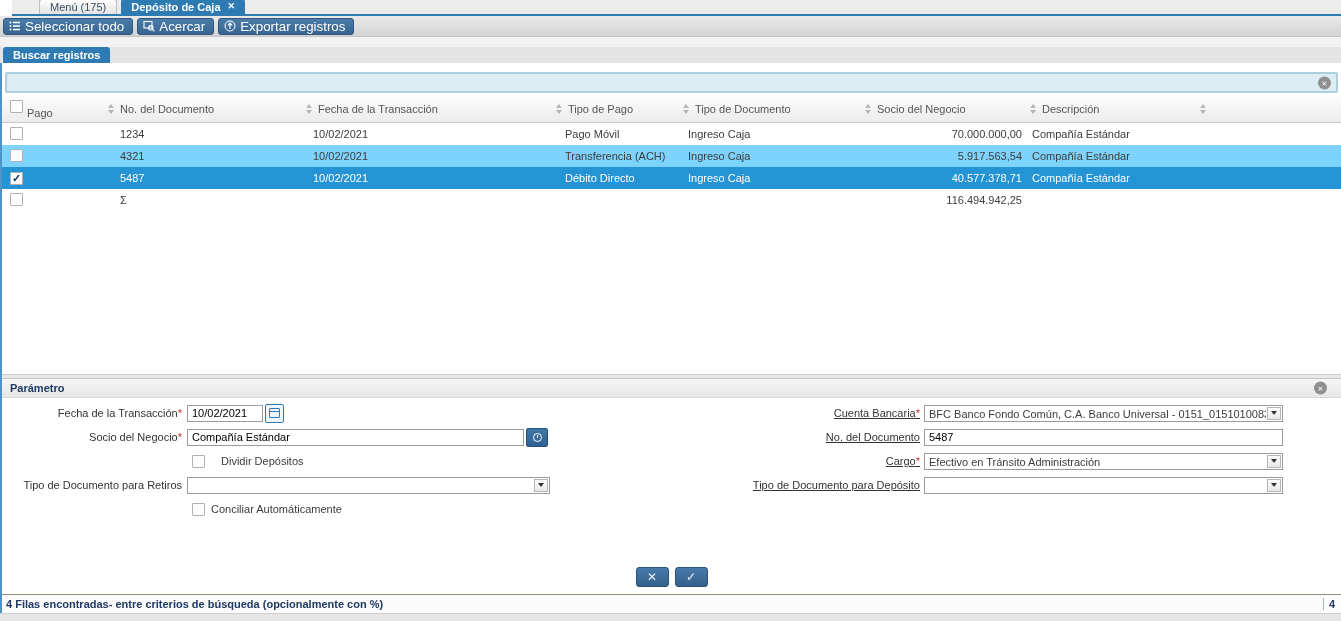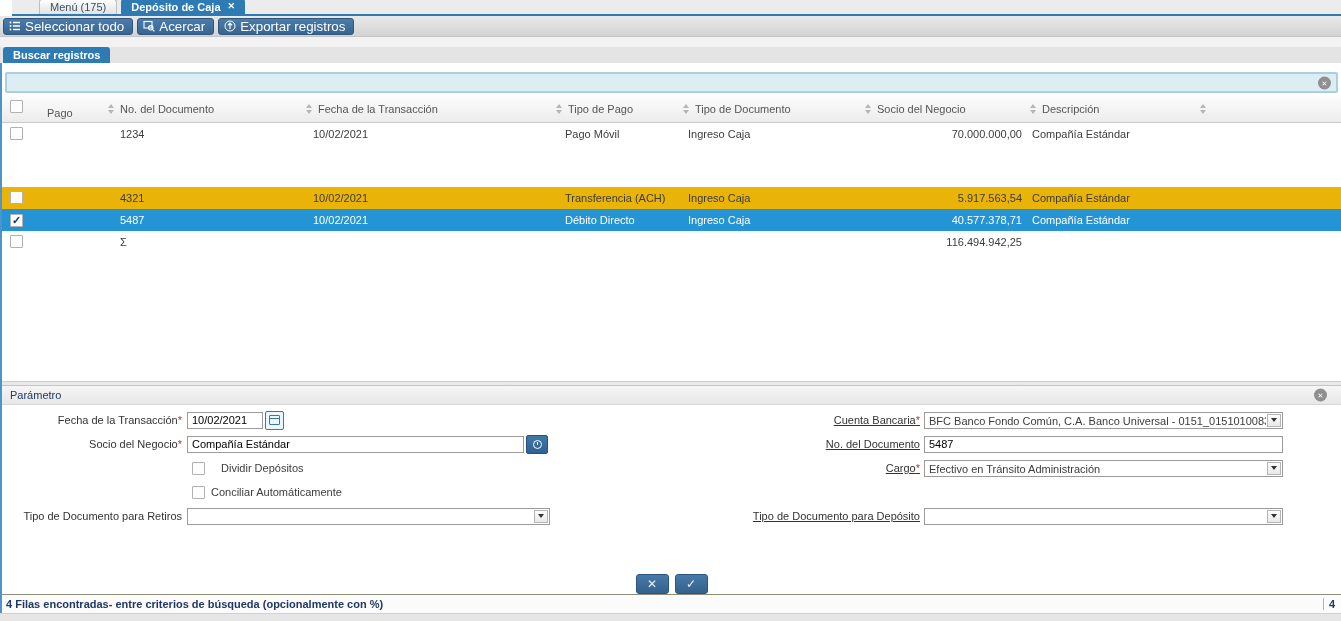--- a/index.html
+++ b/index.html
@@ -37,44 +37,44 @@
   .grid { width:1339px; }
   .grow { display:grid; grid-template-columns:103px 198px 250px 127px 182px 165px 170px 123px 21px; }
   .ghead { height:27px; background:linear-gradient(#fcfcfc,#ececec); border-bottom:1px solid #c9c9c9; color:#555; }
   .ghead .hcell { display:flex; align-items:center; padding-left:3px; white-space:nowrap; overflow:hidden; }
   .sorticon { display:inline-flex; flex-direction:column; gap:2px; margin-right:6px; }
   .sorticon i { width:0; height:0; border-left:3px solid transparent; border-right:3px solid transparent; display:block; }
   .sorticon .u { border-bottom:4px solid #b5b5b5; }
   .sorticon .d { border-top:4px solid #b5b5b5; }
   .hc-pago { position:relative; }
   .hc-pago .cb { position:absolute; top:4px; left:8px; }
-  .hc-pago .plabel { position:absolute; bottom:3px; left:25px;margin-left:20px; }
+  .hc-pago .plabel { position:absolute; bottom:3px; left:25px; }
   .cb { width:13px; height:13px; background:#fdfdfd; border:1px solid #b2b2b2; border-radius:1px; display:inline-flex; align-items:center; justify-content:center; }
   .cb .mark { color:#16365c; font-size:11px; font-weight:bold; line-height:11px; }
 
   .grow.r { height:22px; align-items:center; }
   .grow.r .cell { white-space:nowrap; overflow:hidden; }
-  .grow.r.alt { background:#eab308;margin-top:42px; }
+  .grow.r.alt { background:#7dd3fc; }
   .grow.r.sel { background:#2494d4; color:#fff; }
   .cell.c-check { padding-left:8px; }
   .cell.c-doc { padding-left:15px; }
   .cell.c-fecha { padding-left:10px; }
   .cell.c-tpago { padding-left:12px; }
   .cell.c-tdoc { padding-left:8px; }
   .cell.c-total { text-align:right; padding-right:5px; }
   .cell.c-socio { padding-left:5px; }
   .cell.c-desc { padding-left:5px; }
 
   .tablefiller { height:163px; }
 
   
   .panel { height:144px; }
   .panel-top { height:4px; background:#e9e9e9; border-top:1px solid #cccccc; }
   .panel-header { position:relative; height:20px; background:linear-gradient(#f6f6f6,#e7e7e7); border-top:1px solid #c5c5c5; border-bottom:1px solid #d8d8d8; display:flex; align-items:center; padding-left:8px; }
-  .panel-title { font-weight:normal; color:#1f3864;text-align:right; }
+  .panel-title { font-weight:bold; color:#1f3864;text-align:right; }
   .panel-header .circle-clear { right:14px; }
   .pform { padding-top:3px; }
   .frow { height:24px; display:flex; align-items:center; }
   .flabel { width:185px; text-align:right; padding-right:5px; color:#333; white-space:nowrap; }
   .req { color:#d22a2a; }
   .lfield { width:363px; display:flex; align-items:center; }
   .rlabel { width:374px; text-align:right; padding-right:4px; color:#333; white-space:nowrap;text-decoration:underline; }
   .rfield { width:359px; display:flex; align-items:center; }
   .tin { height:17px; border:1px solid #9b9b9b; background:#fff; font:11px "Liberation Sans",sans-serif; padding:0 4px; outline:none; }
   .tin.date { width:76px; }
@@ -325,50 +325,50 @@
             <div class="combo">
               <span class="cval">Efectivo en Tránsito Administración</span>
               <span class="cbtn">
                   <span class="arrow-dn"></span>
                 </span>
             </div>
           </div>
         </div>
 
         <div class="frow">
-          <div class="flabel"></div>
-          <div class="lfield">
-            <span class="cb" style="margin-left:5px"></span>
-            <span style="margin-left:6px">Conciliar Automáticamente</span>
-          </div>
-          <div class="rlabel"></div>
-          <div class="rfield"></div>
-        </div>
-
-        <div class="frow">
           <div class="flabel"><span>Tipo de Documento para Retiros</span></div>
           <div class="lfield">
             <div class="combo">
               <span class="cval"></span>
               <span class="cbtn">
                   <span class="arrow-dn"></span>
                 </span>
             </div>
           </div>
           <div class="rlabel"><span>Tipo de Documento para Depósito</span></div>
           <div class="rfield">
             <div class="combo">
               <span class="cval"></span>
               <span class="cbtn">
                   <span class="arrow-dn"></span>
                 </span>
             </div>
           </div>
         </div>
 
+        <div class="frow">
+          <div class="flabel"></div>
+          <div class="lfield">
+            <span class="cb" style="margin-left:5px"></span>
+            <span style="margin-left:6px">Conciliar Automáticamente</span>
+          </div>
+          <div class="rlabel"></div>
+          <div class="rfield"></div>
+        </div>
+
       </div>
     </div>
 
     <div class="confirmrow">
       <button class="abtn">✕</button>
       <button class="abtn">✓</button>
     </div>
 
   </div>
 

